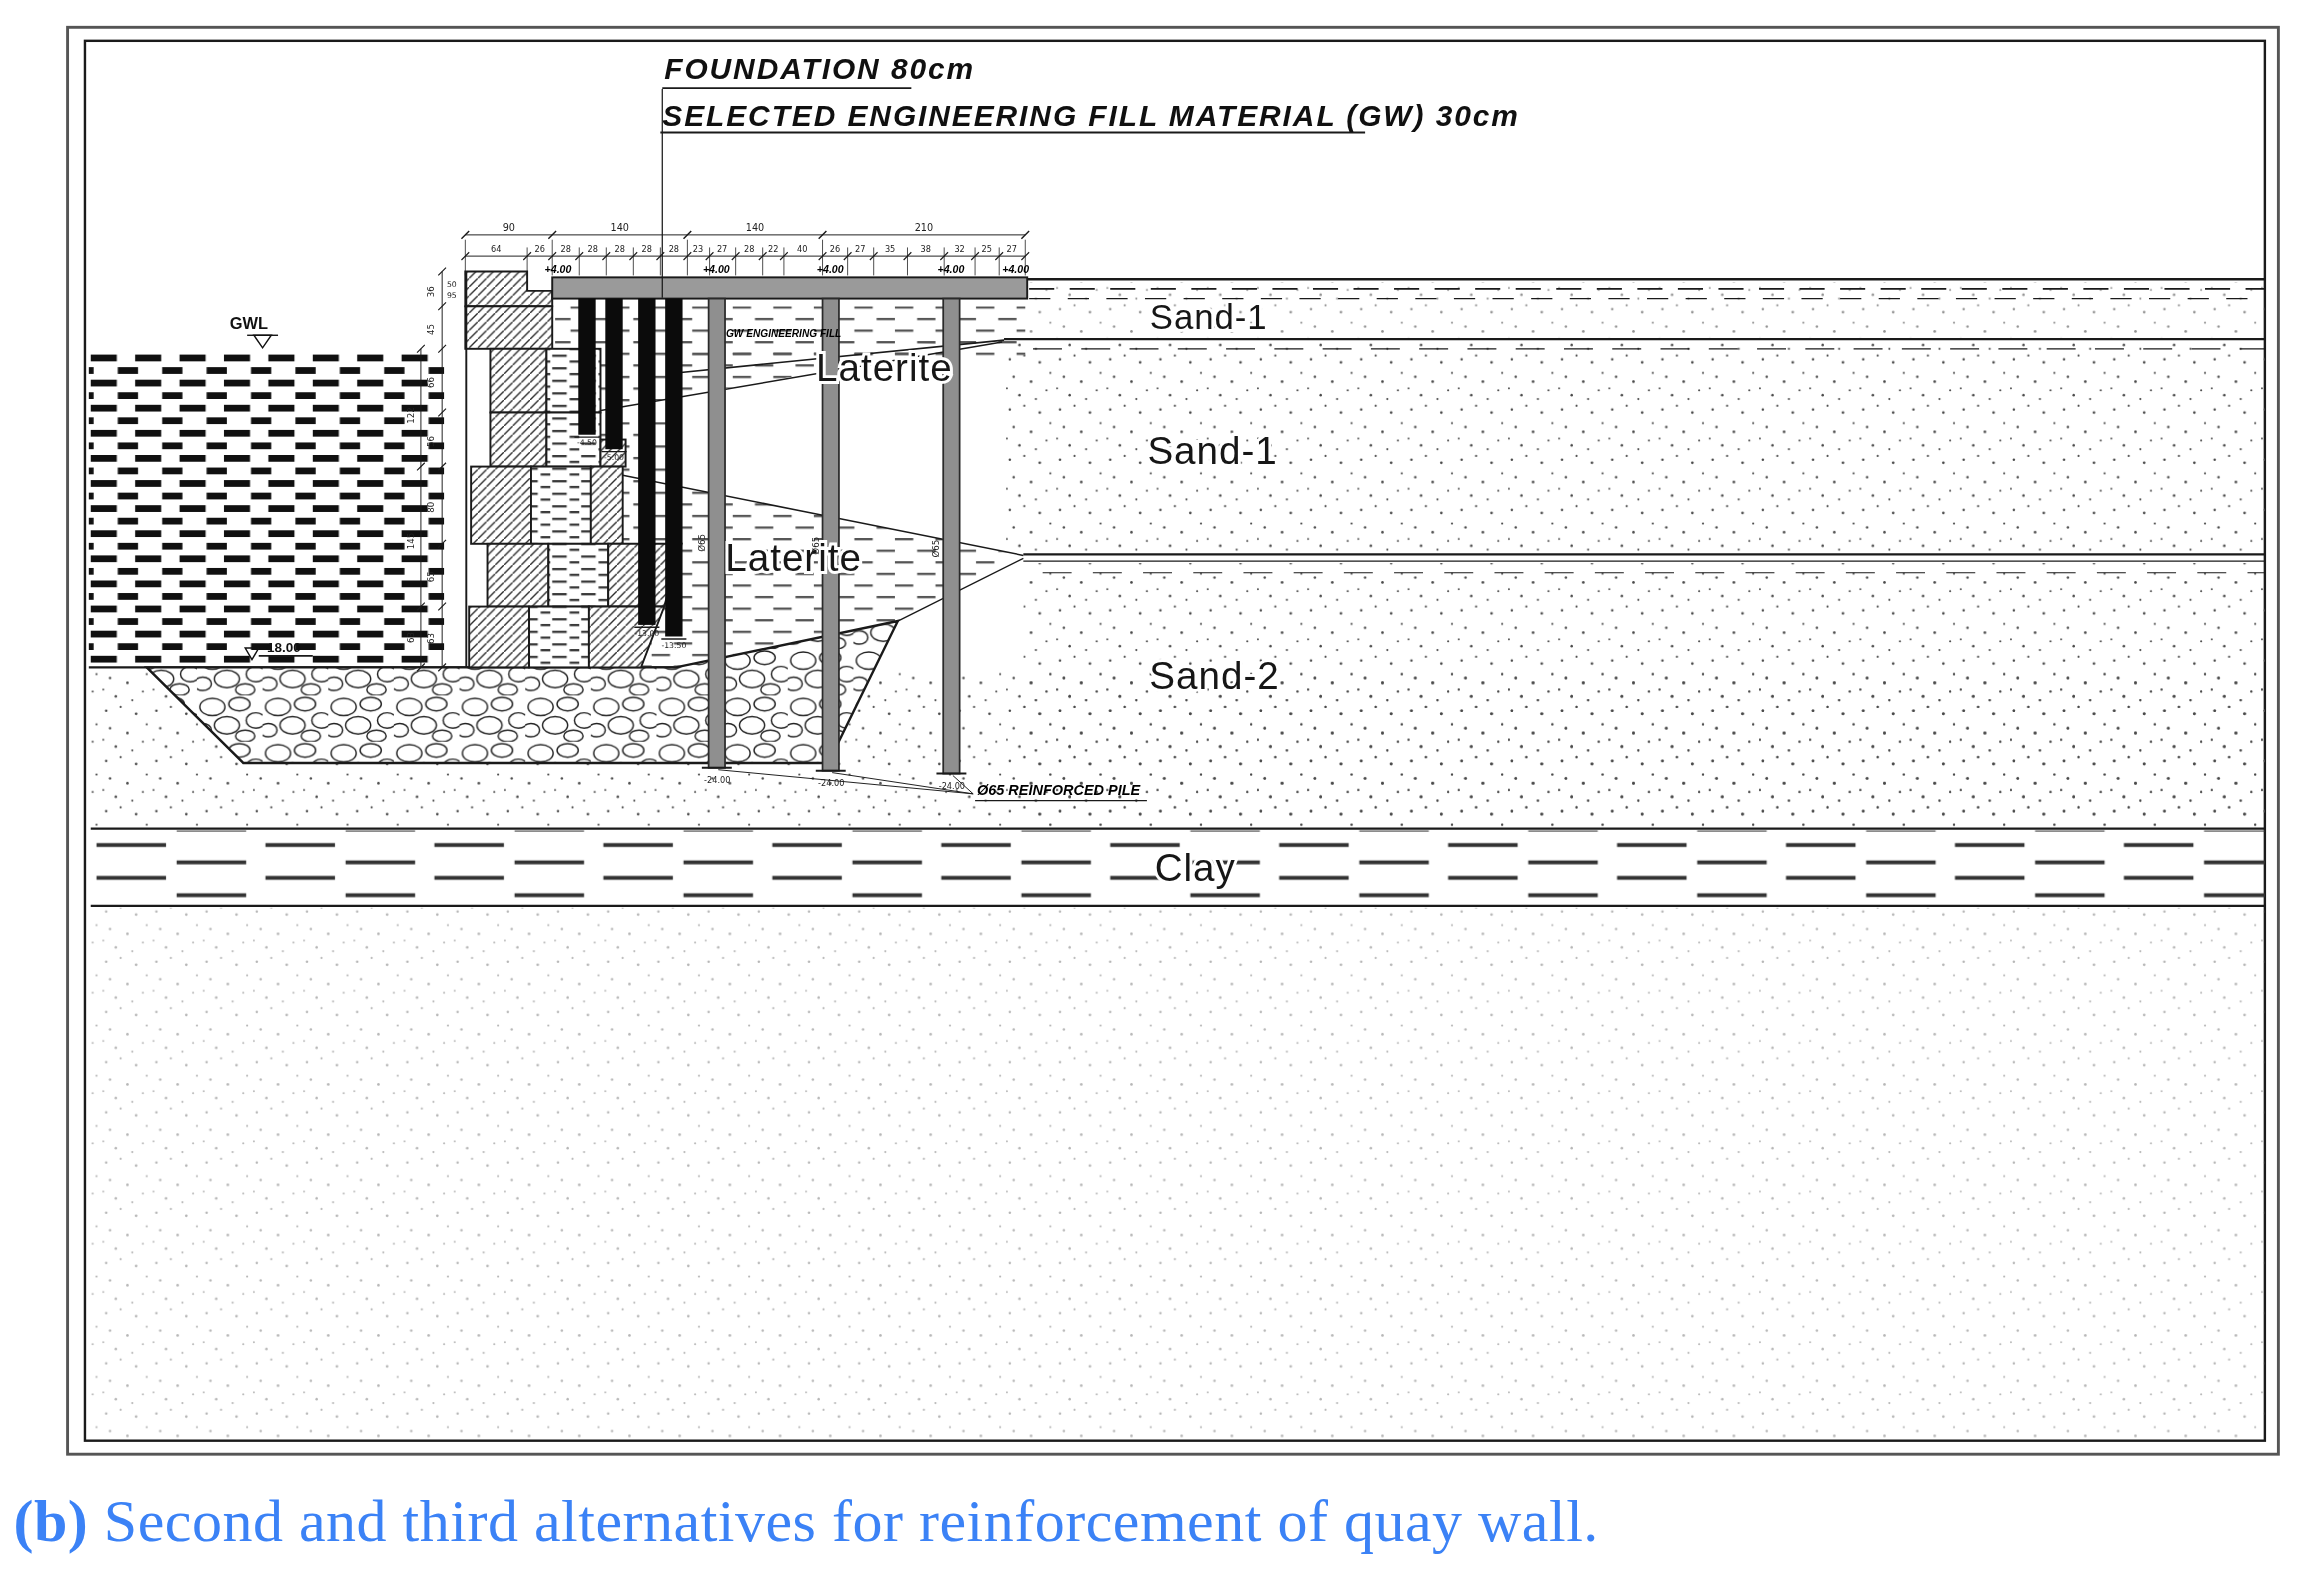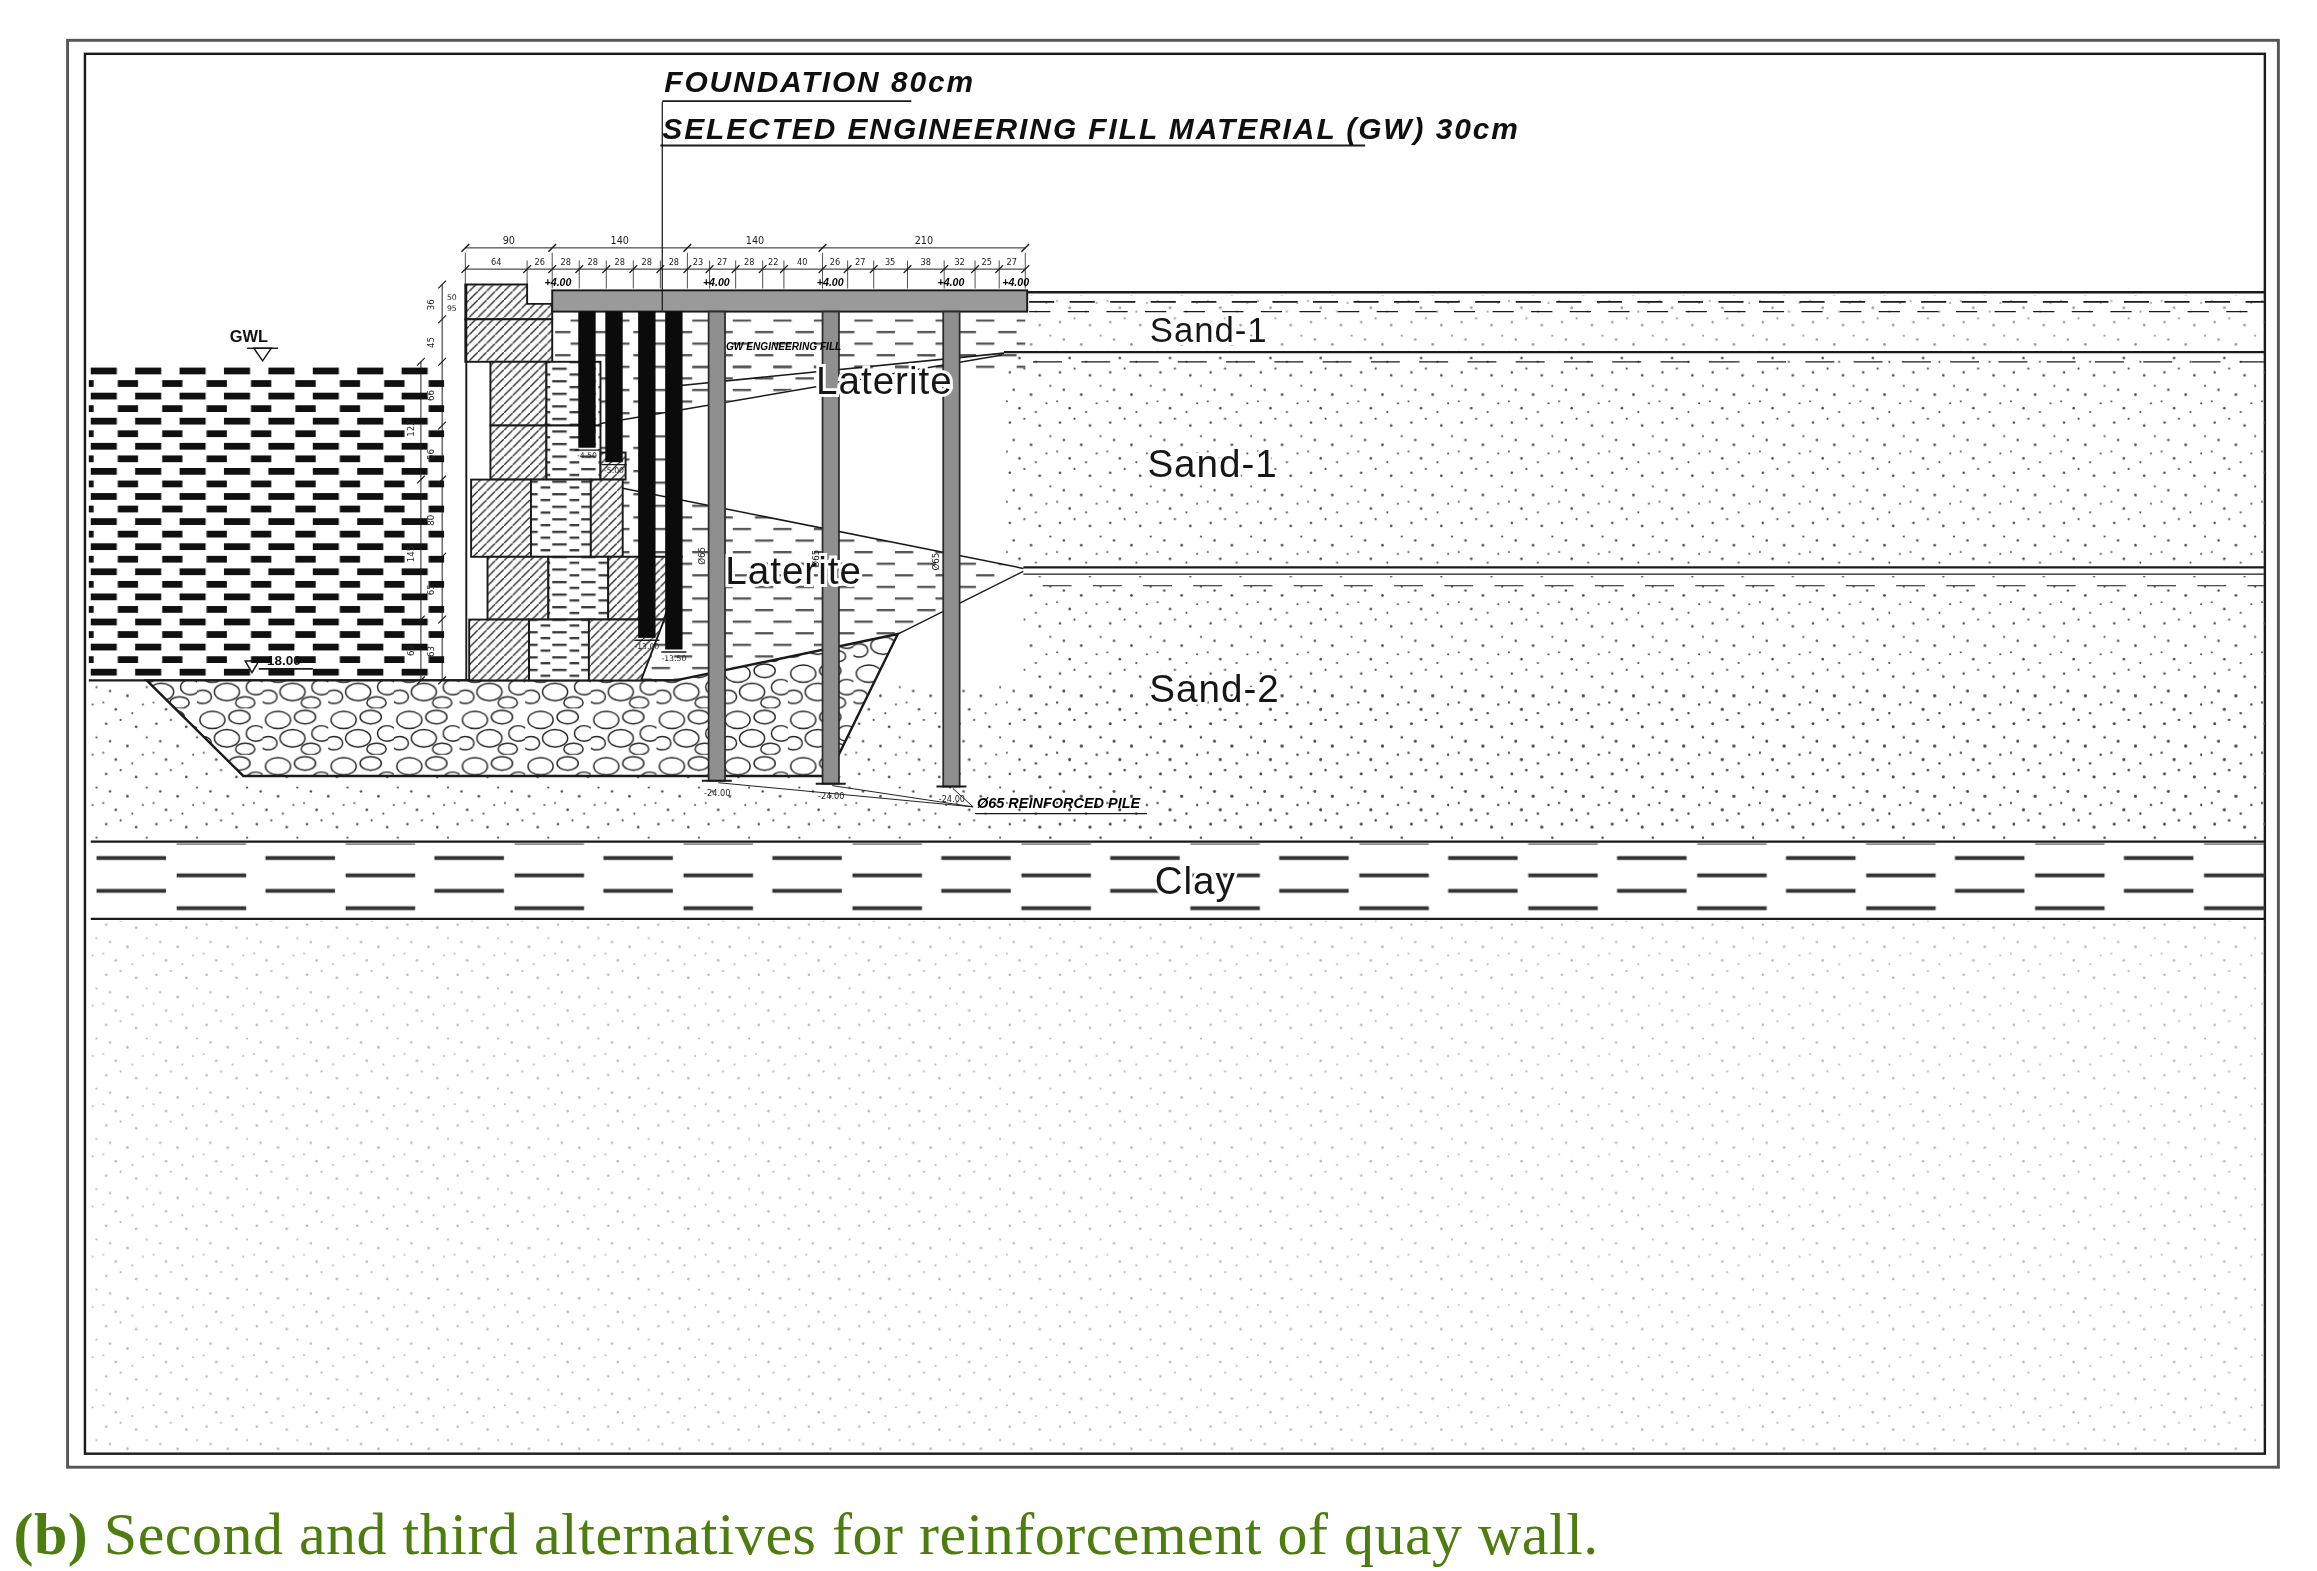--- a/index.html
+++ b/index.html
@@ -1,24 +1,24 @@
 <!DOCTYPE html>
 <html style="--ink: #1a1a1a; --deck_gray: #9a9a9a; --pile_gray: #8f8f8f; --pile_black: #0b0b0b; --paper: #ffffff;"><head>
 <meta charset="utf-8">
 <style>
   :root{
     --ink:#1a1a1a; --deck_gray:#9a9a9a; --pile_gray:#8f8f8f; --pile_black:#0b0b0b; --paper:#ffffff;
   }
   html,body{margin:0;padding:0;background:#fff;}
   body{width:2317px;height:1572px;position:relative;font-family:"Liberation Sans",sans-serif;}
-  .page{position:absolute;inset:0;background:var(--paper);margin-top:13px;}
+  .page{position:absolute;inset:0;background:var(--paper);}
   svg{display:block;}
   .caption{
     position:absolute;left:13.5px;top:1487px;width:2300px;
-    font-family:"Liberation Serif",serif;font-size:60px;color:#4d7c0f;
+    font-family:"Liberation Serif",serif;font-size:60px;color:#3b82f6;
     letter-spacing:0.5px;white-space:nowrap;
   }
   .caption b{font-weight:700;}
   
   text{fill:#111;}
   .cad{font:italic 700 31px "Liberation Sans",sans-serif;letter-spacing:2px;fill:#101010;}
   .layer{font:400 40px "Liberation Sans",sans-serif;text-anchor:middle;fill:#161616;
          paint-order:stroke;stroke:#fff;stroke-width:6px;letter-spacing:1px;}
   .dim{font:400 9px "DejaVu Sans",sans-serif;text-anchor:middle;fill:#222;}
   .eb{font:italic 700 11px "Liberation Sans",sans-serif;text-anchor:middle;fill:#000;}

